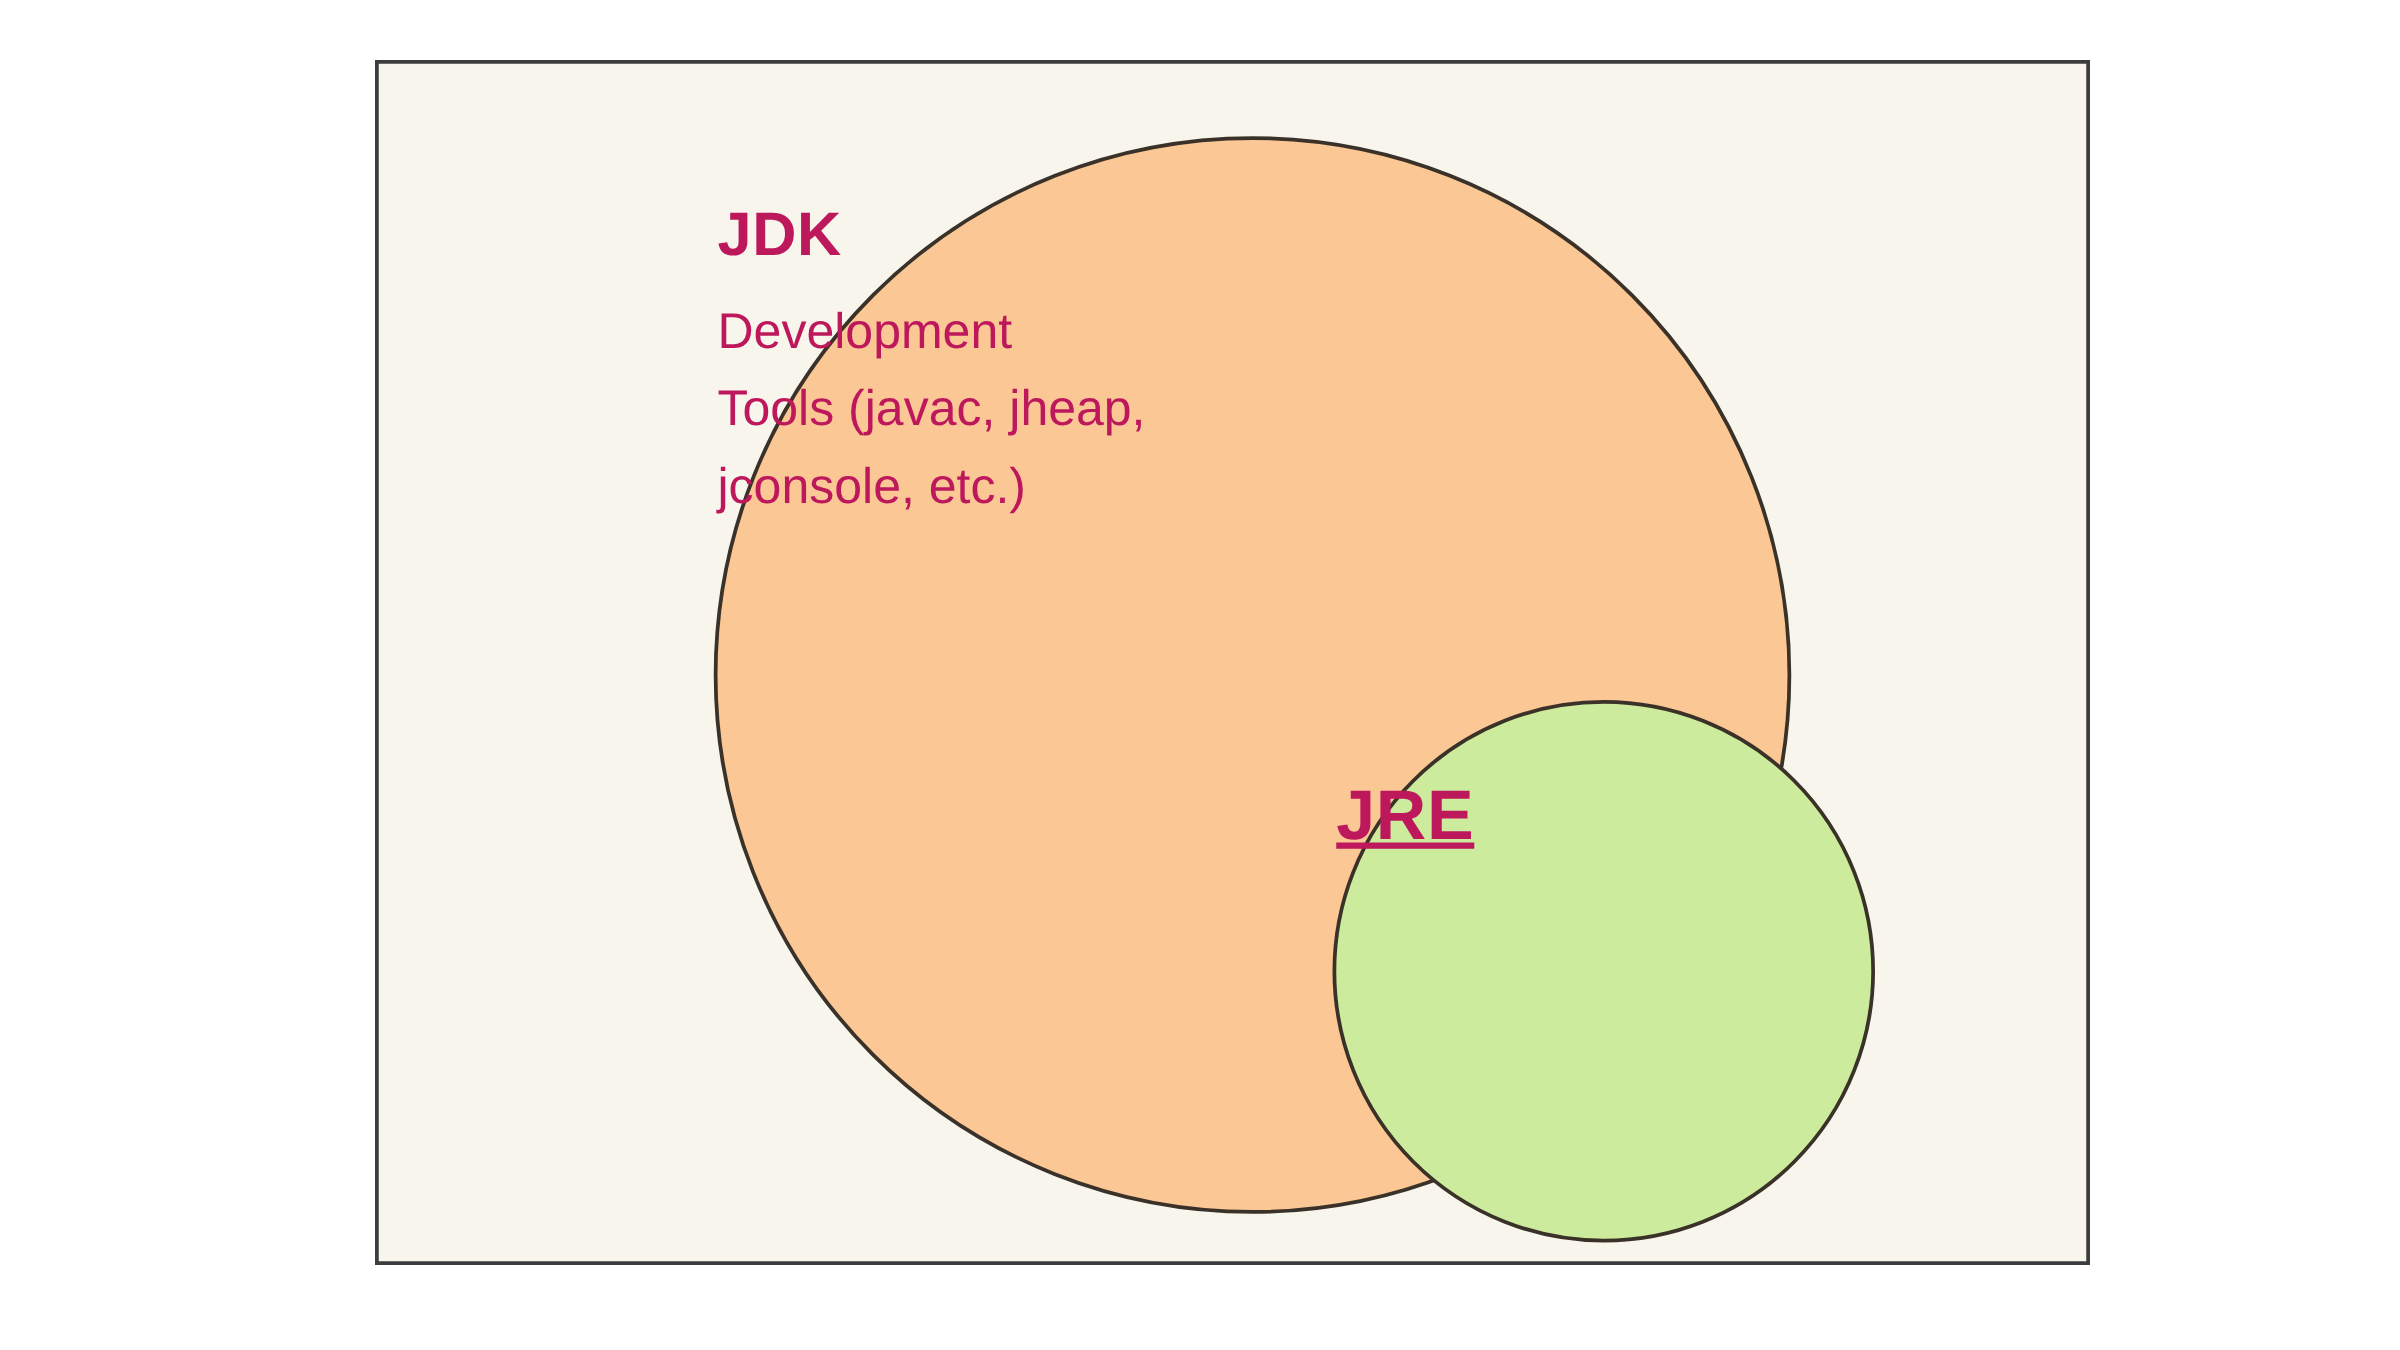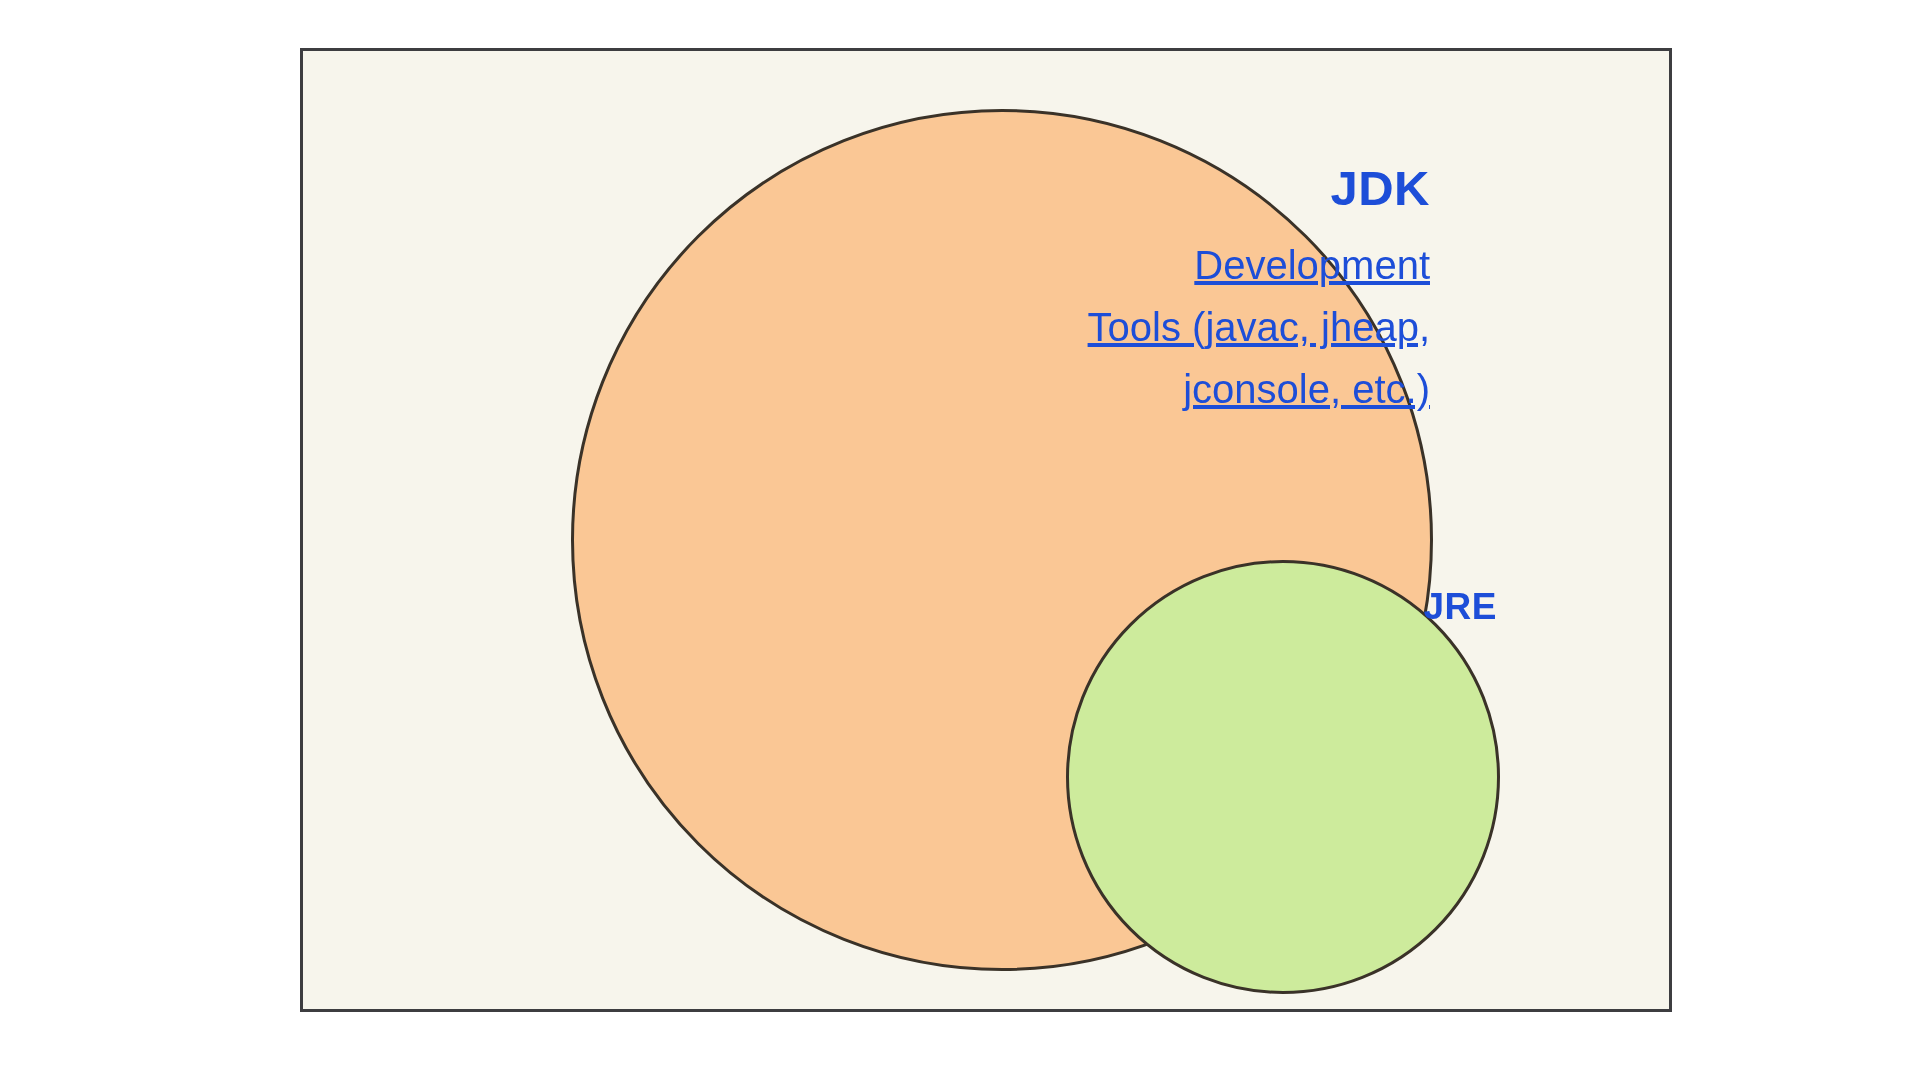--- a/index.html
+++ b/index.html
@@ -48,44 +48,45 @@
     left: 492px;
     top: 448px;
     width: 434px;
     height: 434px;
     background: #cdeb9c;
     border: 3px solid #3a3228;
   }
   
   .label-block {
     position: absolute;
-    text-align: right;
-    color: #1d4ed8;
+    text-align: left;
+    color: #be185d;
     width: 100%;
     left: 0;
   }
   .title {
     font-weight: bold;
     letter-spacing: 0.5px;
   }
   #jdk-title {
     top: 52px;
     font-size: 49px;
     line-height: 1.0;
   }
   #jdk-body {
     top: 122px;
     font-size: 40px;
     line-height: 1.55;
     font-weight: normal;
   }
-  #jdk-body .line { display: block; white-space: nowrap; text-decoration: underline; }
+  #jdk-body .line { display: block; white-space: nowrap; }
   #jre-title {
-    top: 23px;
-    font-size: 37px;
+    top: 56px;
+    font-size: 56px;
+    text-decoration: underline;
   }
   #jre-body {
     top: 102px;
     font-size: 37px;
     line-height: 1.28;
     font-weight: normal;
   }
   #jre-body .line { display: block; white-space: nowrap; }
 </style>
 </head>

